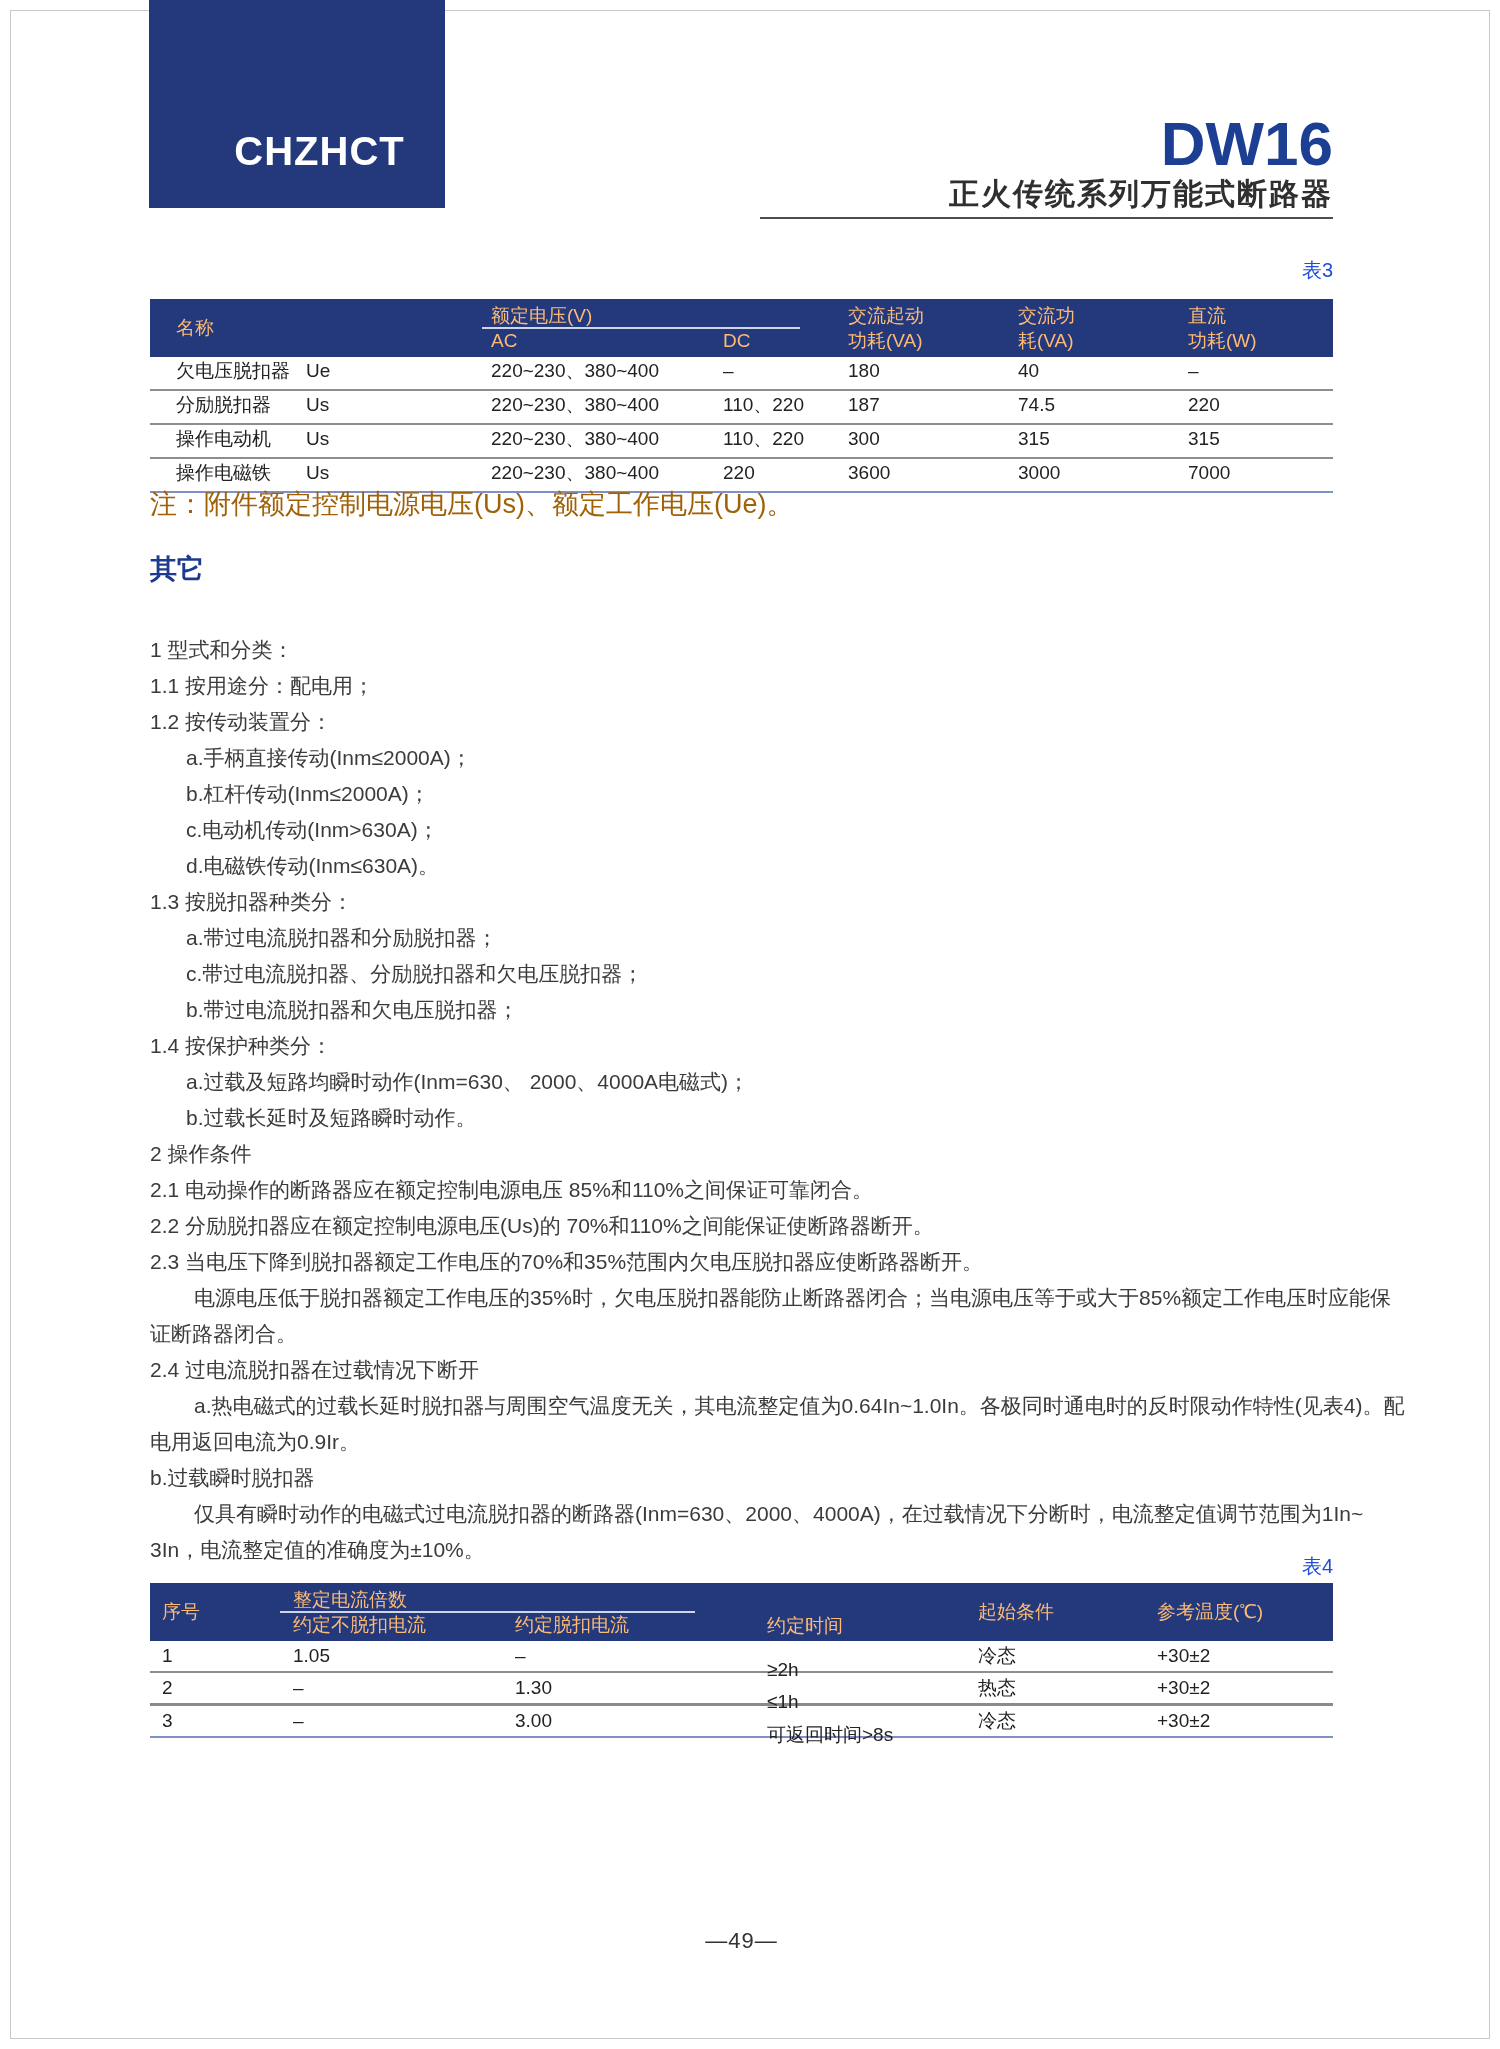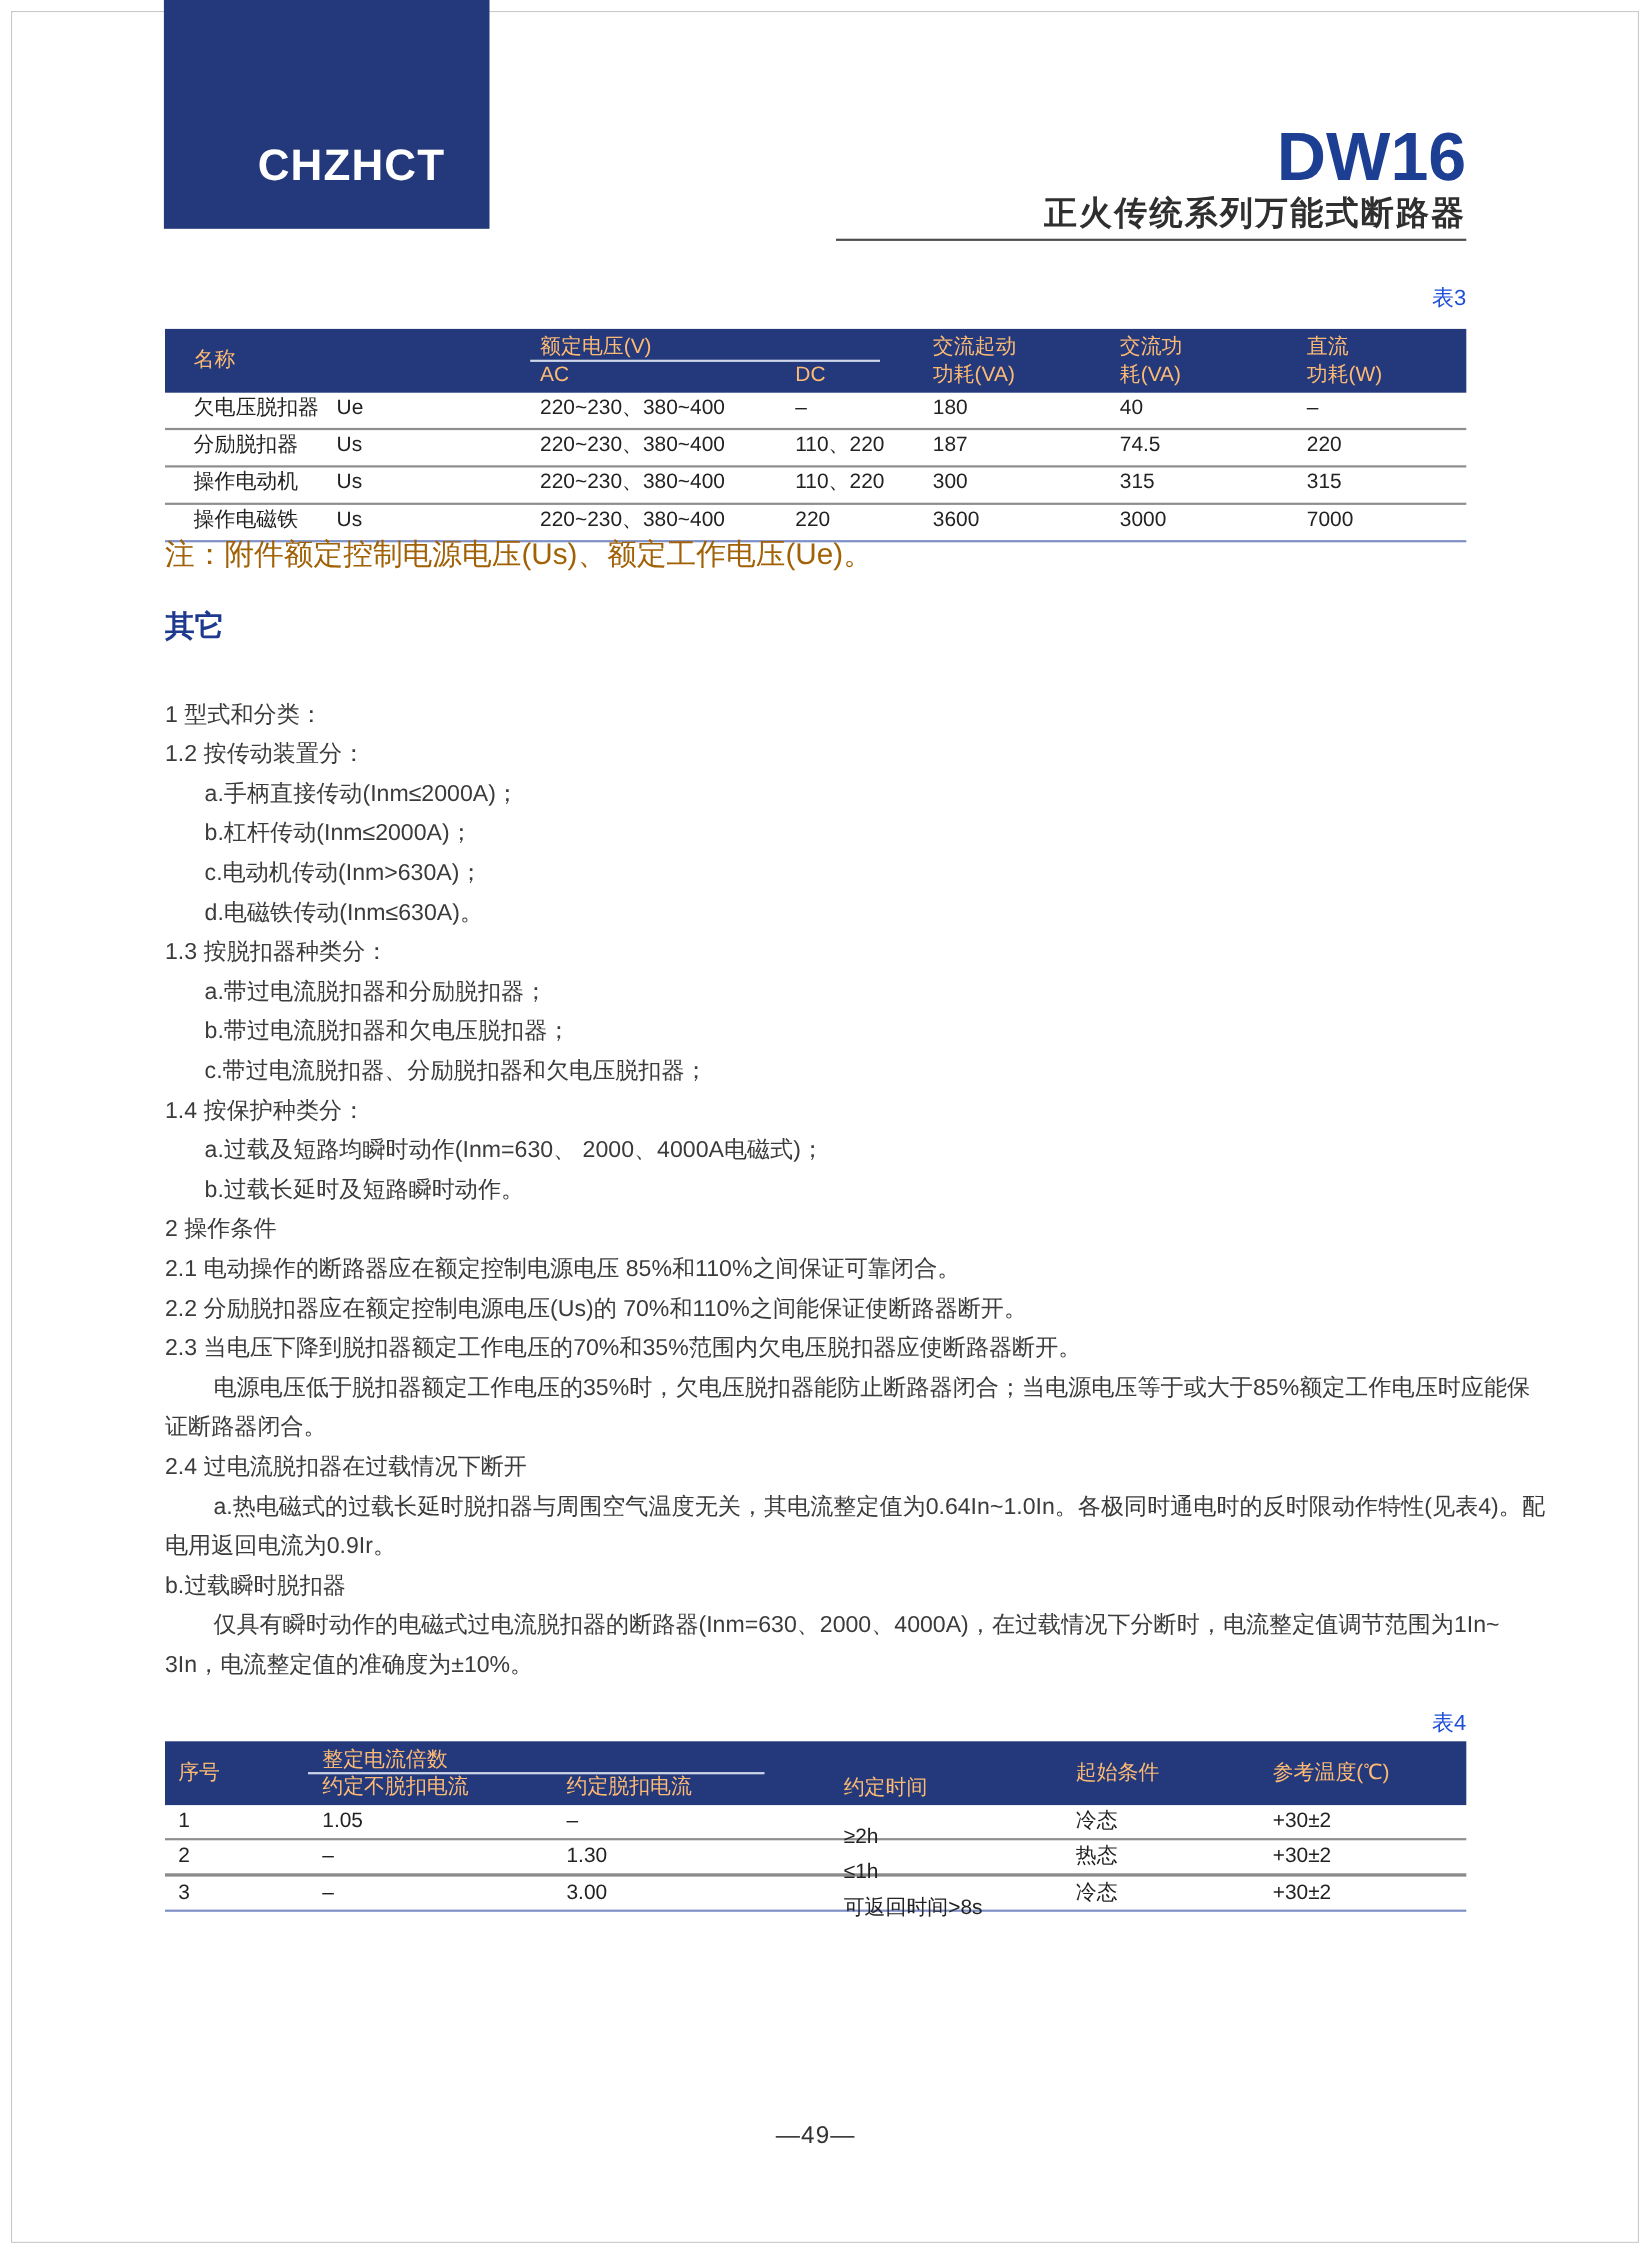--- a/index.html
+++ b/index.html
@@ -143,29 +143,30 @@
     </div>
     <div class="tbl-bottom"></div>
   </div>
 
   <div class="note">注：附件额定控制电源电压(Us)、额定工作电压(Ue)。</div>
 
   <div class="section-heading">其它</div>
 
   <div class="body-lines">
     <div class="ln">1 型式和分类：</div>
+    <div class="ln">1.1 按用途分：配电用；</div>
     <div class="ln">1.2 按传动装置分：</div>
     <div class="ln ind1">a.手柄直接传动(Inm≤2000A)；</div>
     <div class="ln ind1">b.杠杆传动(Inm≤2000A)；</div>
     <div class="ln ind1">c.电动机传动(Inm&gt;630A)；</div>
     <div class="ln ind1">d.电磁铁传动(Inm≤630A)。</div>
     <div class="ln">1.3 按脱扣器种类分：</div>
     <div class="ln ind1">a.带过电流脱扣器和分励脱扣器；</div>
+    <div class="ln ind1">c.带过电流脱扣器、分励脱扣器和欠电压脱扣器；</div>
     <div class="ln ind1">b.带过电流脱扣器和欠电压脱扣器；</div>
-    <div class="ln ind1">c.带过电流脱扣器、分励脱扣器和欠电压脱扣器；</div>
     <div class="ln">1.4 按保护种类分：</div>
     <div class="ln ind1">a.过载及短路均瞬时动作(Inm=630、 2000、4000A电磁式)；</div>
     <div class="ln ind1">b.过载长延时及短路瞬时动作。</div>
     <div class="ln">2 操作条件</div>
     <div class="ln">2.1 电动操作的断路器应在额定控制电源电压 85%和110%之间保证可靠闭合。</div>
     <div class="ln">2.2 分励脱扣器应在额定控制电源电压(Us)的 70%和110%之间能保证使断路器断开。</div>
     <div class="ln">2.3 当电压下降到脱扣器额定工作电压的70%和35%范围内欠电压脱扣器应使断路器断开。</div>
     <div class="ln ind2">电源电压低于脱扣器额定工作电压的35%时，欠电压脱扣器能防止断路器闭合；当电源电压等于或大于85%额定工作电压时应能保</div>
     <div class="ln">证断路器闭合。</div>
     <div class="ln">2.4 过电流脱扣器在过载情况下断开</div>

